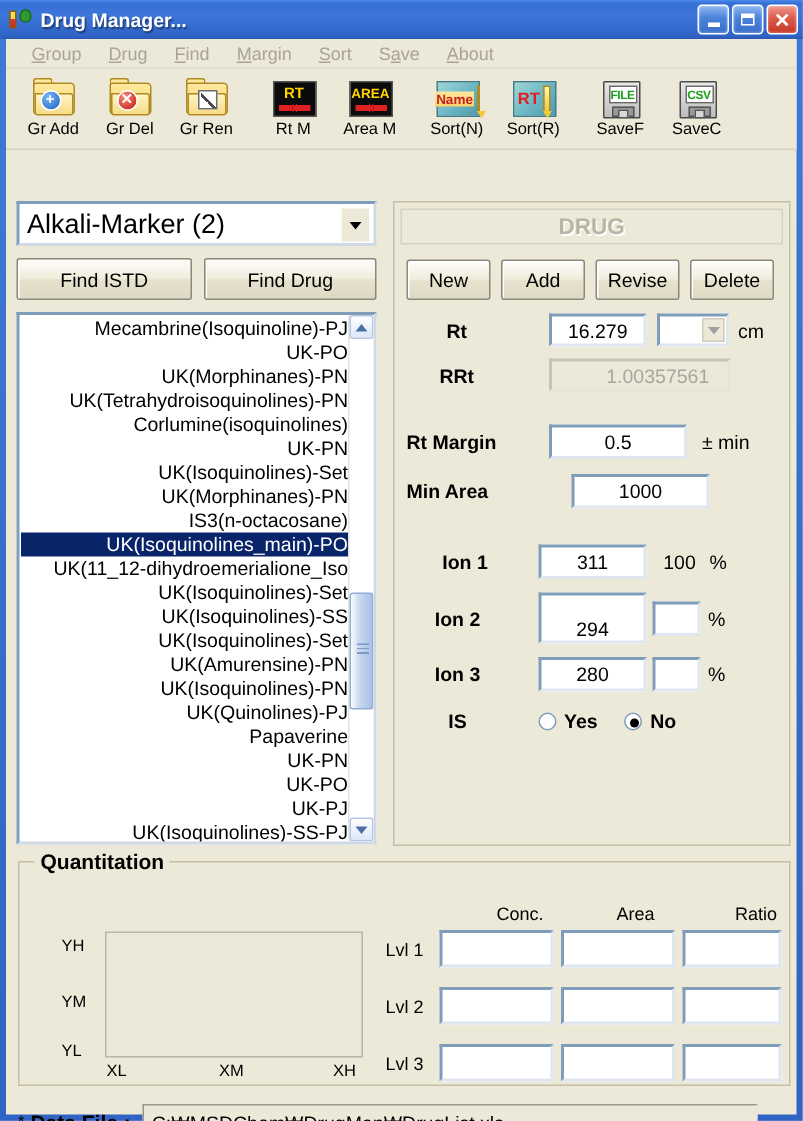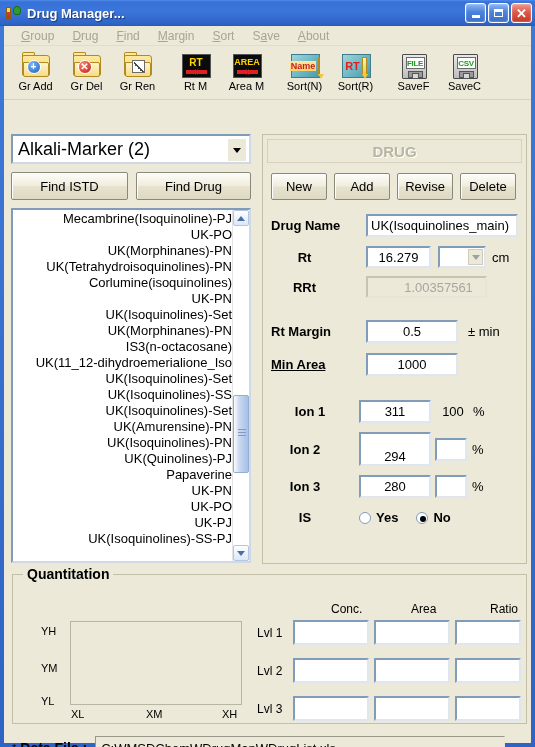--- a/index.html
+++ b/index.html
@@ -497,20 +497,21 @@
         <div id="listbox">
             <div class="litem">Mecambrine(Isoquinoline)-PJ</div>
             <div class="litem">UK-PO</div>
             <div class="litem">UK(Morphinanes)-PN</div>
             <div class="litem">UK(Tetrahydroisoquinolines)-PN</div>
             <div class="litem">Corlumine(isoquinolines)</div>
             <div class="litem">UK-PN</div>
             <div class="litem">UK(Isoquinolines)-Set</div>
             <div class="litem">UK(Morphinanes)-PN</div>
             <div class="litem">IS3(n-octacosane)</div>
+            <div class="litem sel">UK(Isoquinolines_main)-PO</div>
             <div class="litem">UK(11_12-dihydroemerialione_Iso</div>
             <div class="litem">UK(Isoquinolines)-Set</div>
             <div class="litem">UK(Isoquinolines)-SS</div>
             <div class="litem">UK(Isoquinolines)-Set</div>
             <div class="litem">UK(Amurensine)-PN</div>
             <div class="litem">UK(Isoquinolines)-PN</div>
             <div class="litem">UK(Quinolines)-PJ</div>
             <div class="litem">Papaverine</div>
             <div class="litem">UK-PN</div>
             <div class="litem">UK-PO</div>
@@ -540,26 +541,20 @@
             <span>Add</span>
           </div>
         <div class="xp-btn">
             <span>Revise</span>
           </div>
         <div class="xp-btn">
             <span>Delete</span>
           </div>
       </div>
 
-      <div class="field-row" style="margin-top:14px;">
-        <span class="fl" style="width:95px">Drug Name</span>
-        <div class="xp-text left" style="width:152px;height:23px;">
-          <span>UK(Isoquinolines_main)</span>
-        </div>
-      </div>
 
       <div class="field-row" style="margin-top:9px;">
         <span class="fl" style="width:95px;text-align:center;padding-right:28px">Rt</span>
         <div class="xp-text" style="width:65px;">
           <span>16.279</span>
         </div>
         <div class="small-combo">
           <div class="arrow">
               <span class="caret-dn dim"></span>
             </div>
@@ -576,21 +571,21 @@
 
       <div class="field-row" style="margin-top:22px;">
         <span class="fl" style="width:95px;">Rt Margin</span>
         <div class="xp-text" style="width:92px;height:23px;">
           <span>0.5</span>
         </div>
         <span class="unit" style="margin-left:10px">± min</span>
       </div>
 
       <div class="field-row" style="margin-top:10px;">
-        <span class="fl" style="width:95px;text-decoration:underline;">Min Area</span>
+        <span class="fl" style="width:110px;">Min Area</span>
         <div class="xp-text" style="width:92px;height:23px;">
           <span>1000</span>
         </div>
       </div>
 
       <div class="field-row" style="margin-top:24px;">
         <span class="fl" style="width:88px;text-align:center;padding-right:10px">Ion 1</span>
         <div class="xp-text" style="width:72px;height:23px;">
           <span>311</span>
         </div>

